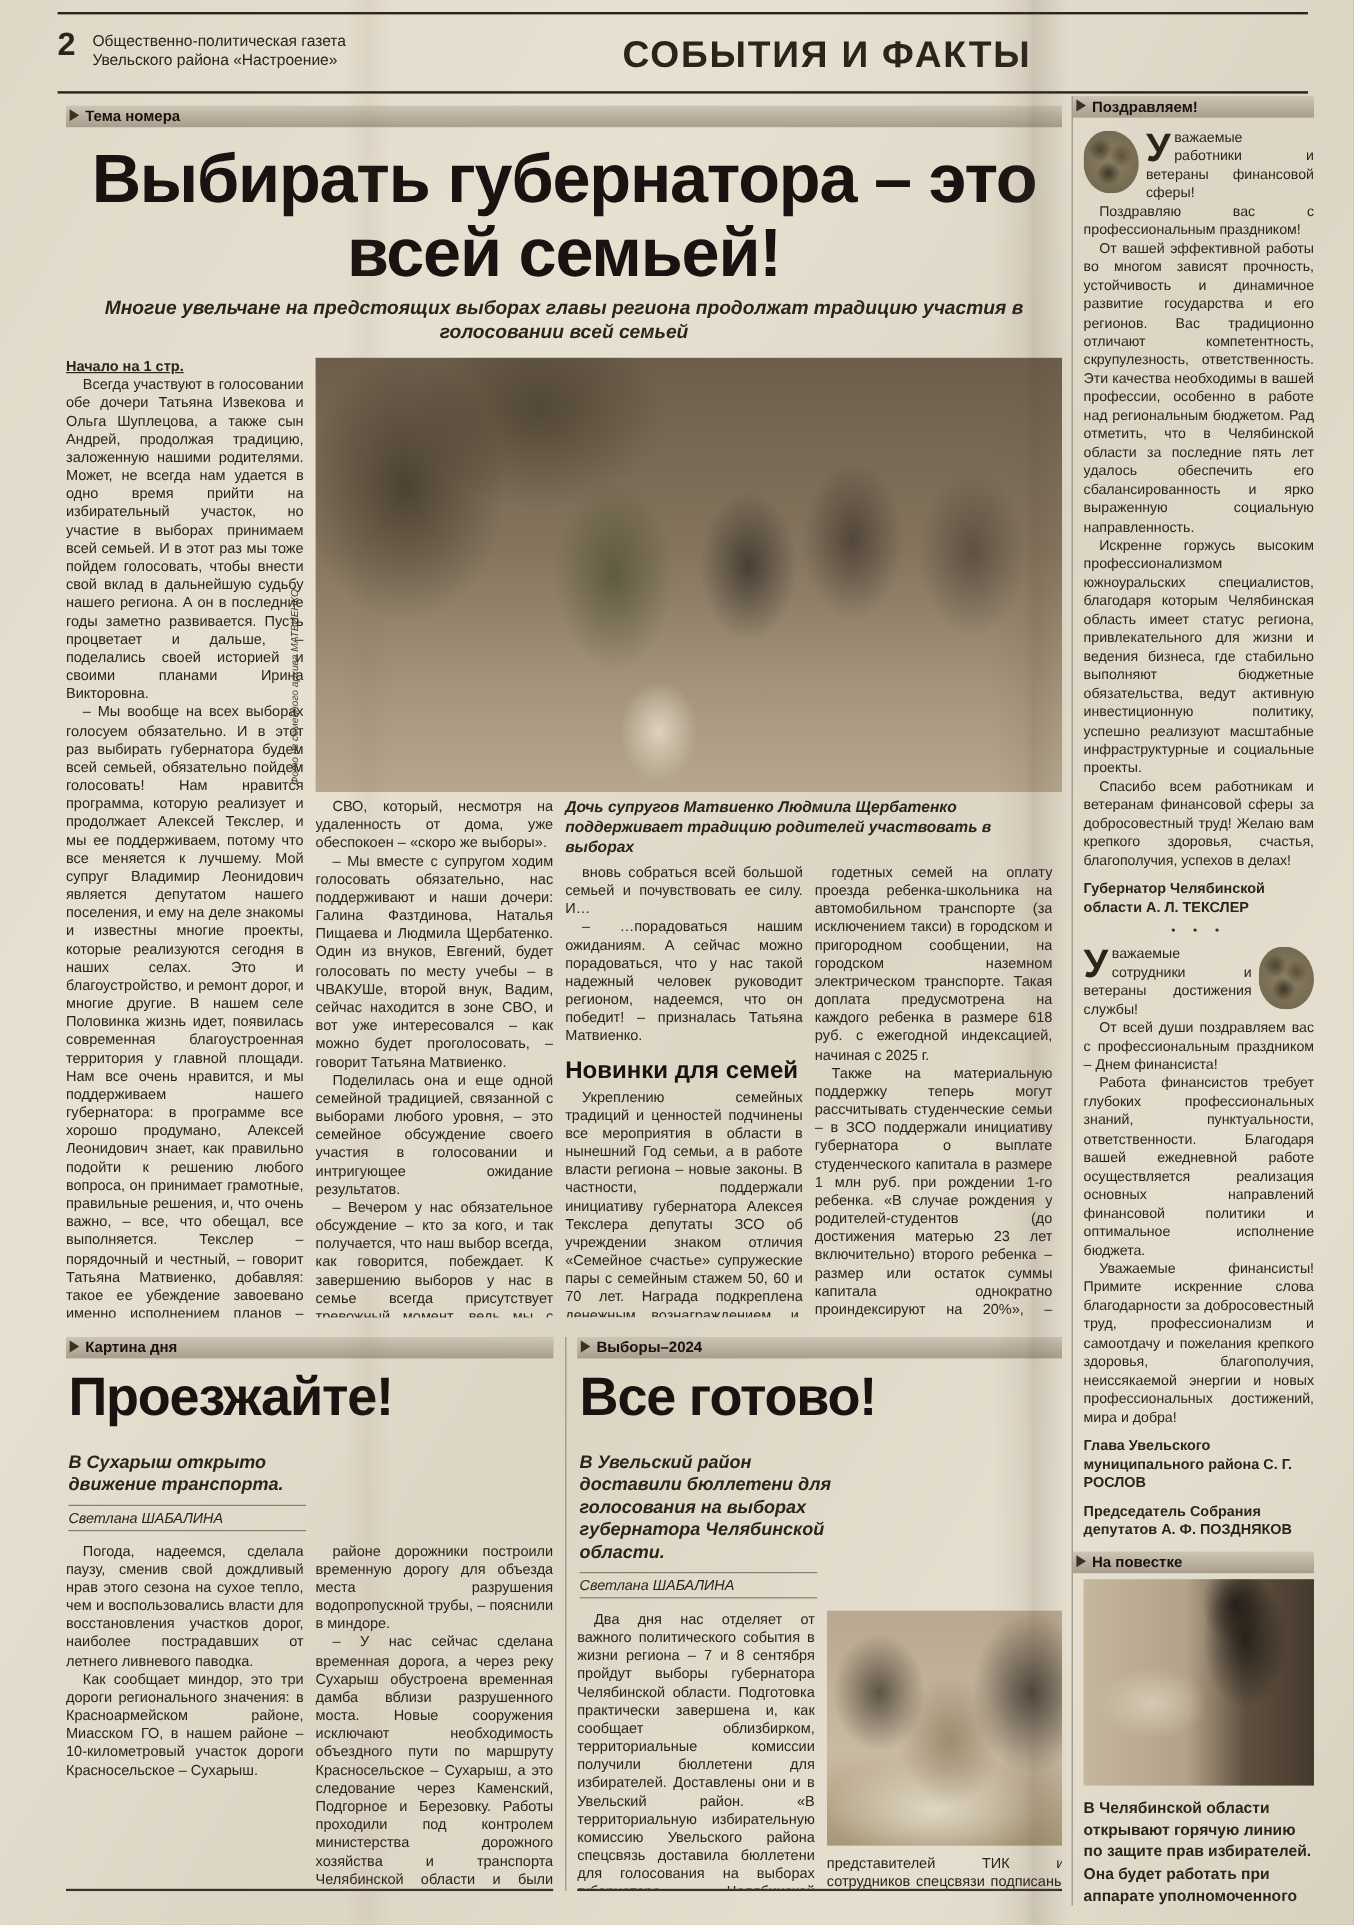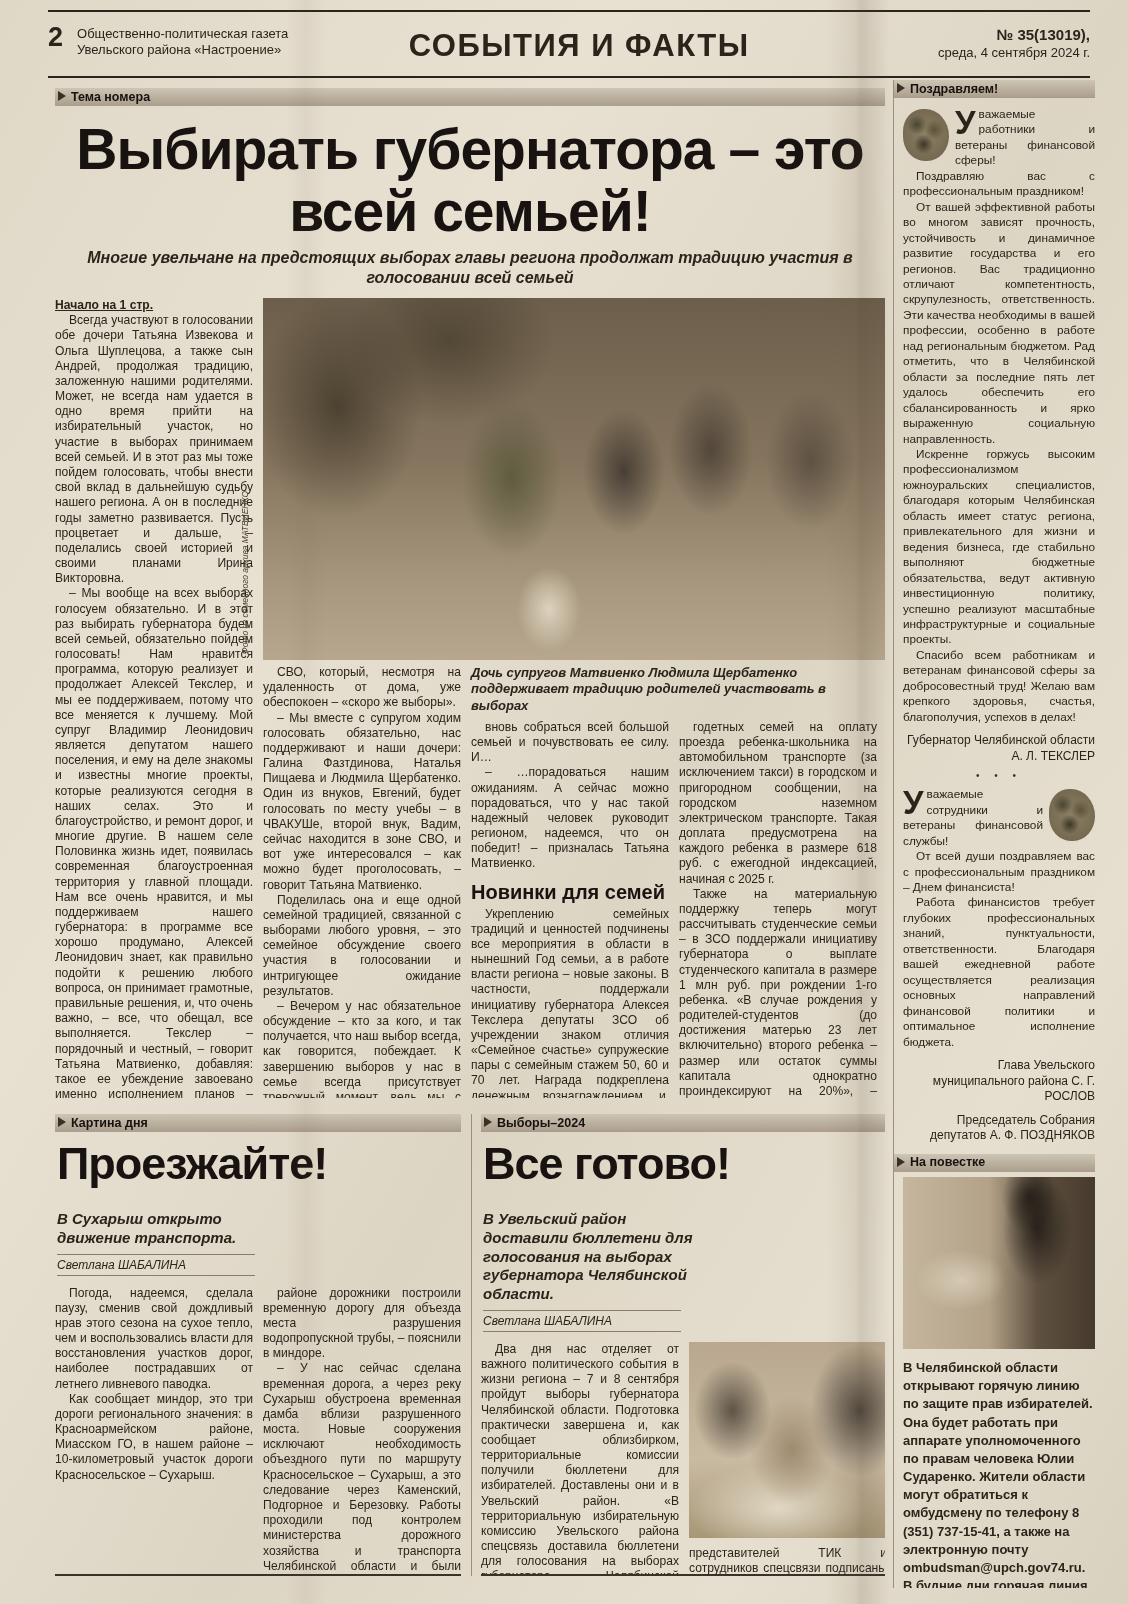--- a/index.html
+++ b/index.html
@@ -84,21 +84,21 @@
   .greet p.noind{text-indent:0;}
   .dropcap{float:left;font-size:33px;font-weight:bold;line-height:.85;margin:2px 3px 0 0;}
   .flower{width:46px;height:52px;border-radius:45% 55% 50% 50%;
     background:
       radial-gradient(14px 14px at 30% 30%,#4a4430,transparent 70%),
       radial-gradient(14px 14px at 68% 40%,#5c5238,transparent 70%),
       radial-gradient(14px 14px at 45% 68%,#3c3626,transparent 70%),
       radial-gradient(circle,#8b7f64,#6d624a);}
   .flower.fl-l{float:left;margin:2px 6px 2px 0;}
   .flower.fl-r{float:right;margin:2px 0 2px 6px;}
-  .sig{font-size:12px;font-weight:normal;text-align:right;line-height:1.3;margin:8px 0 0 0;}
+  .sig{font-size:12px;font-weight:bold;text-align:left;line-height:1.3;margin:8px 0 0 0;}
   .divider{text-align:center;font-size:10px;letter-spacing:6px;margin:6px 0;color:#3a3228;}
   .povestka-photo{position:relative;height:172px;margin:6px 0 10px 0;
     background:
       radial-gradient(50px 80px at 70% 30%,rgba(24,20,16,.75),transparent 70%),
       radial-gradient(40px 50px at 66% 12%,rgba(30,24,18,.8),transparent 70%),
       radial-gradient(60px 40px at 30% 60%,rgba(225,215,195,.7),transparent 75%),
       linear-gradient(90deg,#c5b69e 0%,#b3a288 45%,#5f5140 70%,#463a2d 100%);}
   .povestka-text p{margin:0;font-size:13px;font-weight:bold;line-height:1.4;text-align:left;}
   .greet{margin-bottom:4px;}
   .spacer6{height:6px;}
@@ -109,24 +109,20 @@
 <div class="page">
   <div class="top-rule"></div>
 
   <header class="hdr">
     <div class="pgnum">2</div>
     <div class="gazette">
       <div>Общественно-политическая газета</div>
       <div>Увельского района «Настроение»</div>
     </div>
     <div class="masthead">СОБЫТИЯ И ФАКТЫ</div>
-    <div class="issue">
-      <div class="no">№ 35(13019),</div>
-      <div class="dt">среда, 4 сентября 2024 г.</div>
-    </div>
   </header>
 
   <main class="main">
     <div class="bar">
       <span class="bar-label">Тема номера</span>
     </div>
     <h1 class="headline">Выбирать губернатора – это всей семьей!</h1>
     <p class="subtitle">Многие увельчане на предстоящих выборах главы региона продолжат традицию участия в голосовании всей семьей</p>
 
     <div class="cols body">
@@ -225,23 +221,24 @@
       <p>От вашей эффективной работы во многом зависят прочность, устойчивость и динамичное развитие государства и его регионов. Вас традиционно отличают компетентность, скрупулезность, ответственность. Эти качества необходимы в вашей профессии, особенно в работе над региональным бюджетом. Рад отметить, что в Челябинской области за последние пять лет удалось обеспечить его сбалансированность и ярко выраженную социальную направленность.</p>
       <p>Искренне горжусь высоким профессионализмом южноуральских специалистов, благодаря которым Челябинская область имеет статус региона, привлекательного для жизни и ведения бизнеса, где стабильно выполняют бюджетные обязательства, ведут активную инвестиционную политику, успешно реализуют масштабные инфраструктурные и социальные проекты.</p>
       <p>Спасибо всем работникам и ветеранам финансовой сферы за добросовестный труд! Желаю вам крепкого здоровья, счастья, благополучия, успехов в делах!</p>
       <div class="sig">Губернатор Челябинской области А. Л. ТЕКСЛЕР</div>
     </div>
 
     <div class="divider">• • •</div>
 
     <div class="greet">
       <div class="flower fl-r"></div>
-      <p class="noind"><span class="dropcap">У</span><span>важаемые сотрудники и ветераны финансовой службы!</span></p>
+      <p class="noind"><span class="dropcap">У</span><span>важаемые сотрудники и ветераны достижения службы!</span></p>
       <p>От всей души поздравляем вас с профессиональным праздником – Днем финансиста!</p>
       <p>Работа финансистов требует глубоких профессиональных знаний, пунктуальности, ответственности. Благодаря вашей ежедневной работе осуществляется реализация основных направлений финансовой политики и оптимальное исполнение бюджета.</p>
+      <p>Уважаемые финансисты! Примите искренние слова благодарности за добросовестный труд, профессионализм и самоотдачу и пожелания крепкого здоровья, благополучия, неиссякаемой энергии и новых профессиональных достижений, мира и добра!</p>
       <div class="sig">Глава Увельского муниципального района С. Г. РОСЛОВ</div>
       <div class="sig">Председатель Собрания депутатов А. Ф. ПОЗДНЯКОВ</div>
     </div>
 
     <div class="spacer6"></div>
     <div class="bar">
       <span class="bar-label">На повестке</span>
     </div>
     <figure class="povestka-photo">
       

